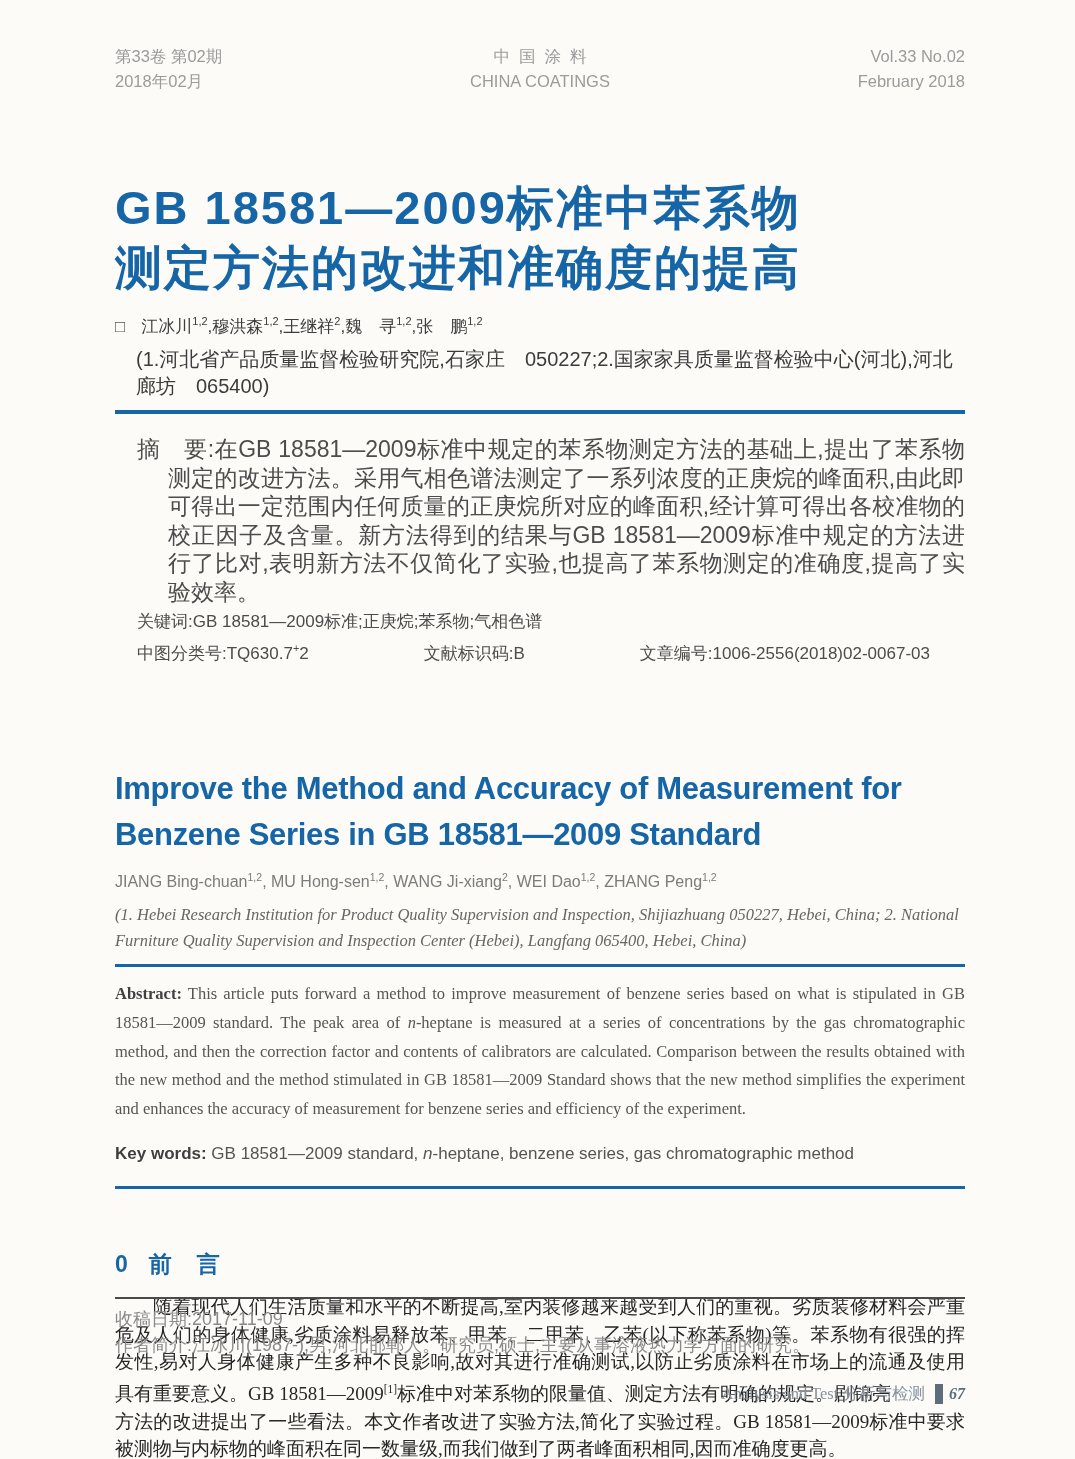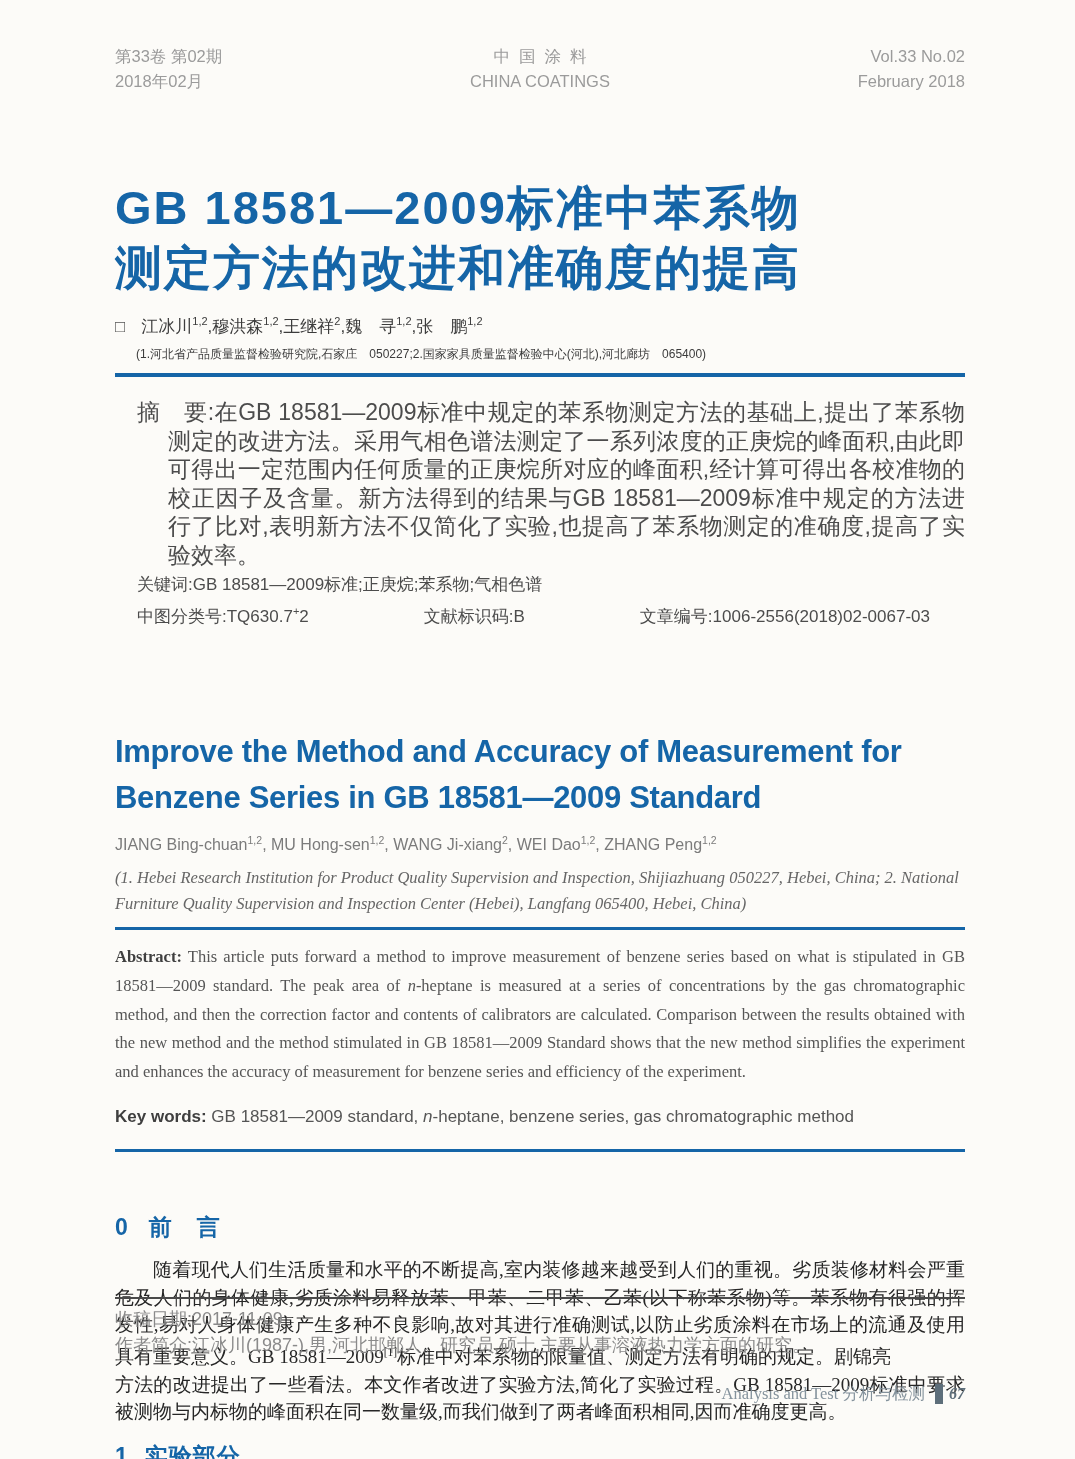--- a/index.html
+++ b/index.html
@@ -15,21 +15,21 @@
   .hdr .c{text-align:center;}
   .hdr .r{text-align:right;}
   .hdr .cn-name{letter-spacing:9px;padding-left:9px;}
   .doi{margin-top:9px;color:#5a5a5a;font-size:15px;font-family:"Liberation Serif",serif;}
 
   
   .title-cn{margin-top:84px;color:#1565a7;font-size:47px;line-height:60px;font-weight:bold;letter-spacing:2px;}
   .authors-cn{margin-top:17px;font-size:17px;color:#3c3c3c;}
   .authors-cn .marker{display:inline-block;margin-right:16px;color:#555;}
   .authors-cn sup{font-size:11px;color:#3c3c3c;}
-  .affil-cn{margin-top:8px;padding-left:21px;font-size:12px;color:#3c3c3c;}
+  .affil-cn{margin-top:8px;padding-left:21px;font-size:20px;color:#3c3c3c;}
   .rule-blue{height:4px;background:#1565a7;margin-top:10px;}
   .rule-blue.thin{height:3px;}
 
   .abs-cn{margin-top:21px;padding-left:53px;text-indent:-31px;font-size:23px;line-height:28.5px;color:#4c4c4c;text-align:justify;}
   .kw-cn{margin-top:4px;padding-left:22px;font-size:17px;color:#4c4c4c;}
   .meta-cn{margin-top:9px;padding:0 35px 0 22px;display:flex;justify-content:space-between;font-size:17px;color:#4c4c4c;}
   .meta-cn sup{font-size:11px;}
 
   
   .title-en{margin-top:101px;font-size:31px;line-height:46px;font-weight:bold;color:#1565a7;letter-spacing:-0.3px;}

